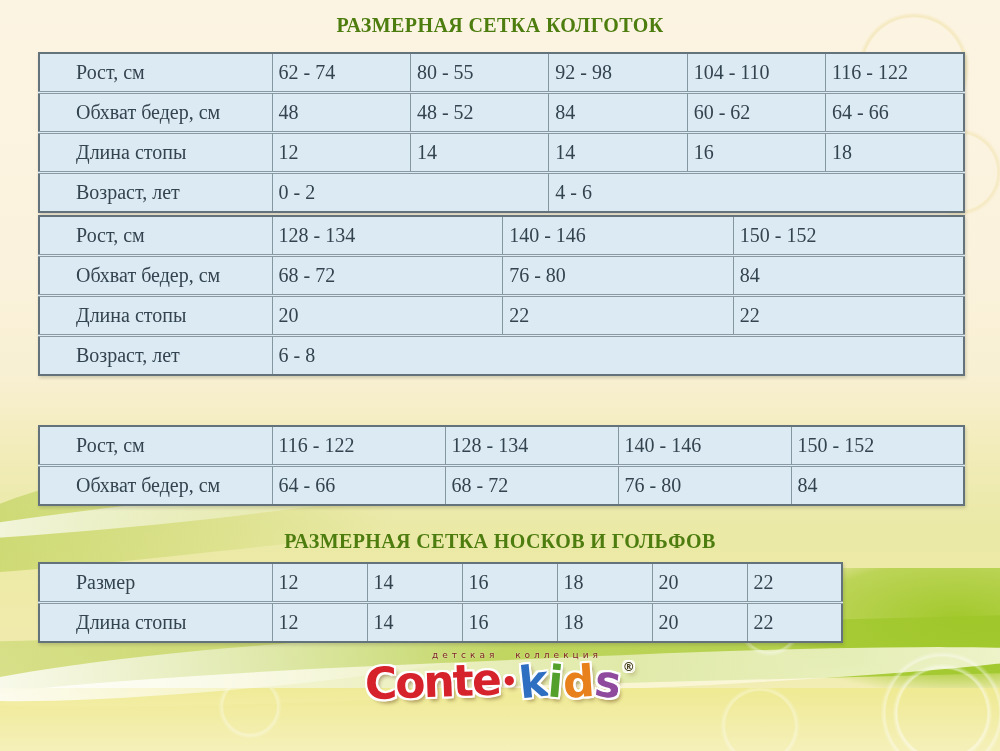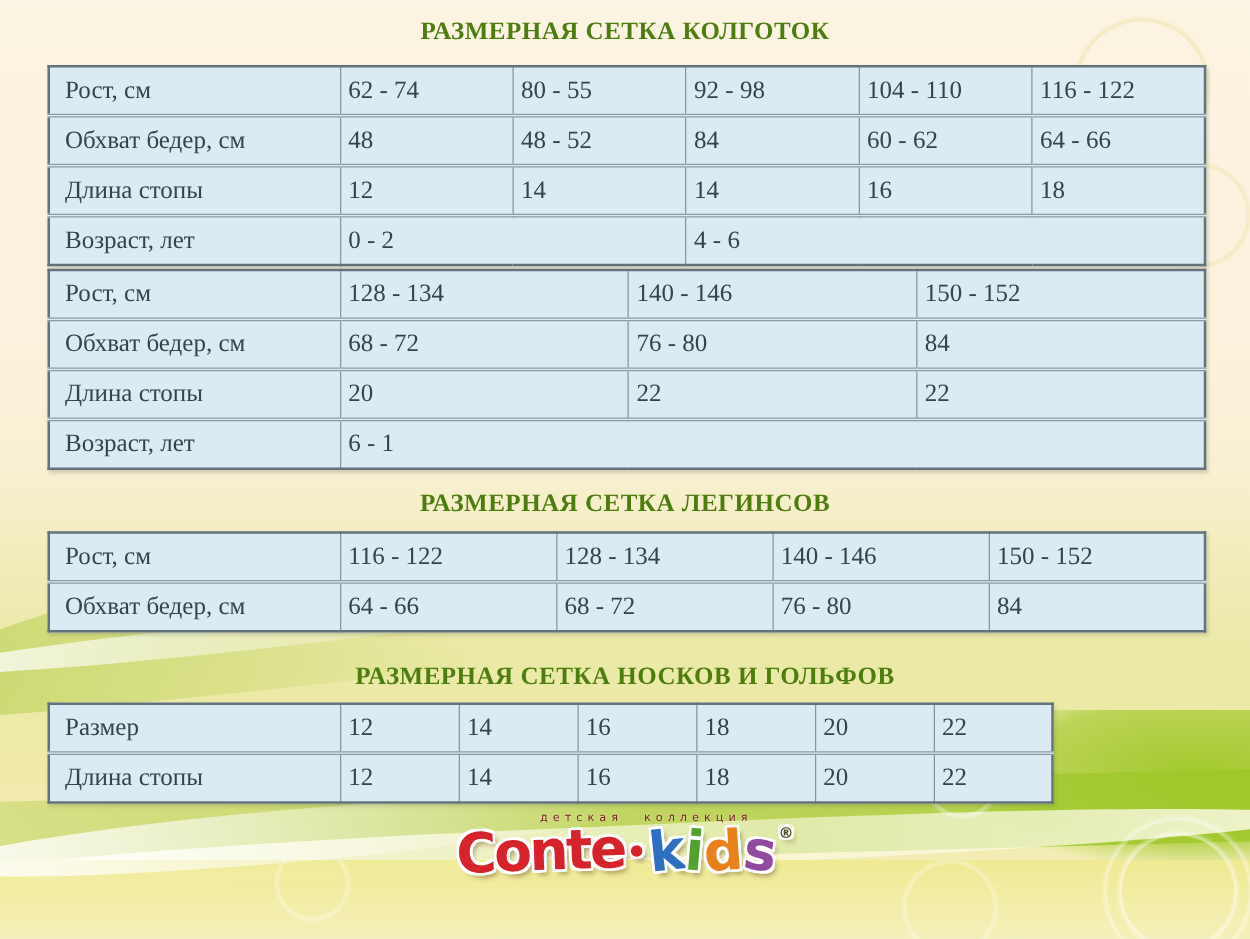--- a/index.html
+++ b/index.html
@@ -82,21 +82,21 @@
     background:#dcebf3; border:2px solid #64737b;
     box-shadow:1px 2px 3px rgba(90,90,70,0.25);
   }
   .size-table td {
     border:1px solid #8496a0;
     font-size:20px; color:#33434f; text-align:left;
     height:37px; padding:0 6px; vertical-align:middle;
     overflow:hidden; white-space:nowrap;
   }
   .size-table tr + tr td { border-top:3px double #8a9aa4; }
-  .size-table td.label { text-align:left; padding-left:12px; }
+  .size-table td.label { text-align:left; padding-left:36px; }
 
   #table-tights-upper { top:52px;  left:38px; width:927px; }
   #table-tights-lower { top:215px; left:38px; width:927px; }
   #table-leggings     { top:425px; left:38px; width:927px; }
   #table-socks        { top:562px; left:38px; width:805px; }
   col.c-label { width:233px; }
 
   
   .logo {
     position:absolute; top:650px; left:50%; transform:translateX(-50%);
@@ -206,26 +206,25 @@
         <td>84</td>
       </tr>
       <tr>
         <td class="label">Длина стопы</td>
         <td>20</td>
         <td>22</td>
         <td>22</td>
       </tr>
       <tr>
         <td class="label">Возраст, лет</td>
-        <td colspan="3">6 - 1</td>
-      </tr>
-    </tbody>
-  </table>
-
-  <div class="section-title" id="title-leggings">РАЗМЕРНАЯ СЕТКА ЛЕГИНСОВ</div>
+        <td colspan="3">6 - 8</td>
+      </tr>
+    </tbody>
+  </table>
+
 
   <table class="size-table" id="table-leggings">
     <colgroup>
         <col class="c-label">
         <col>
         <col>
         <col>
         <col>
       </colgroup>
     <tbody>

